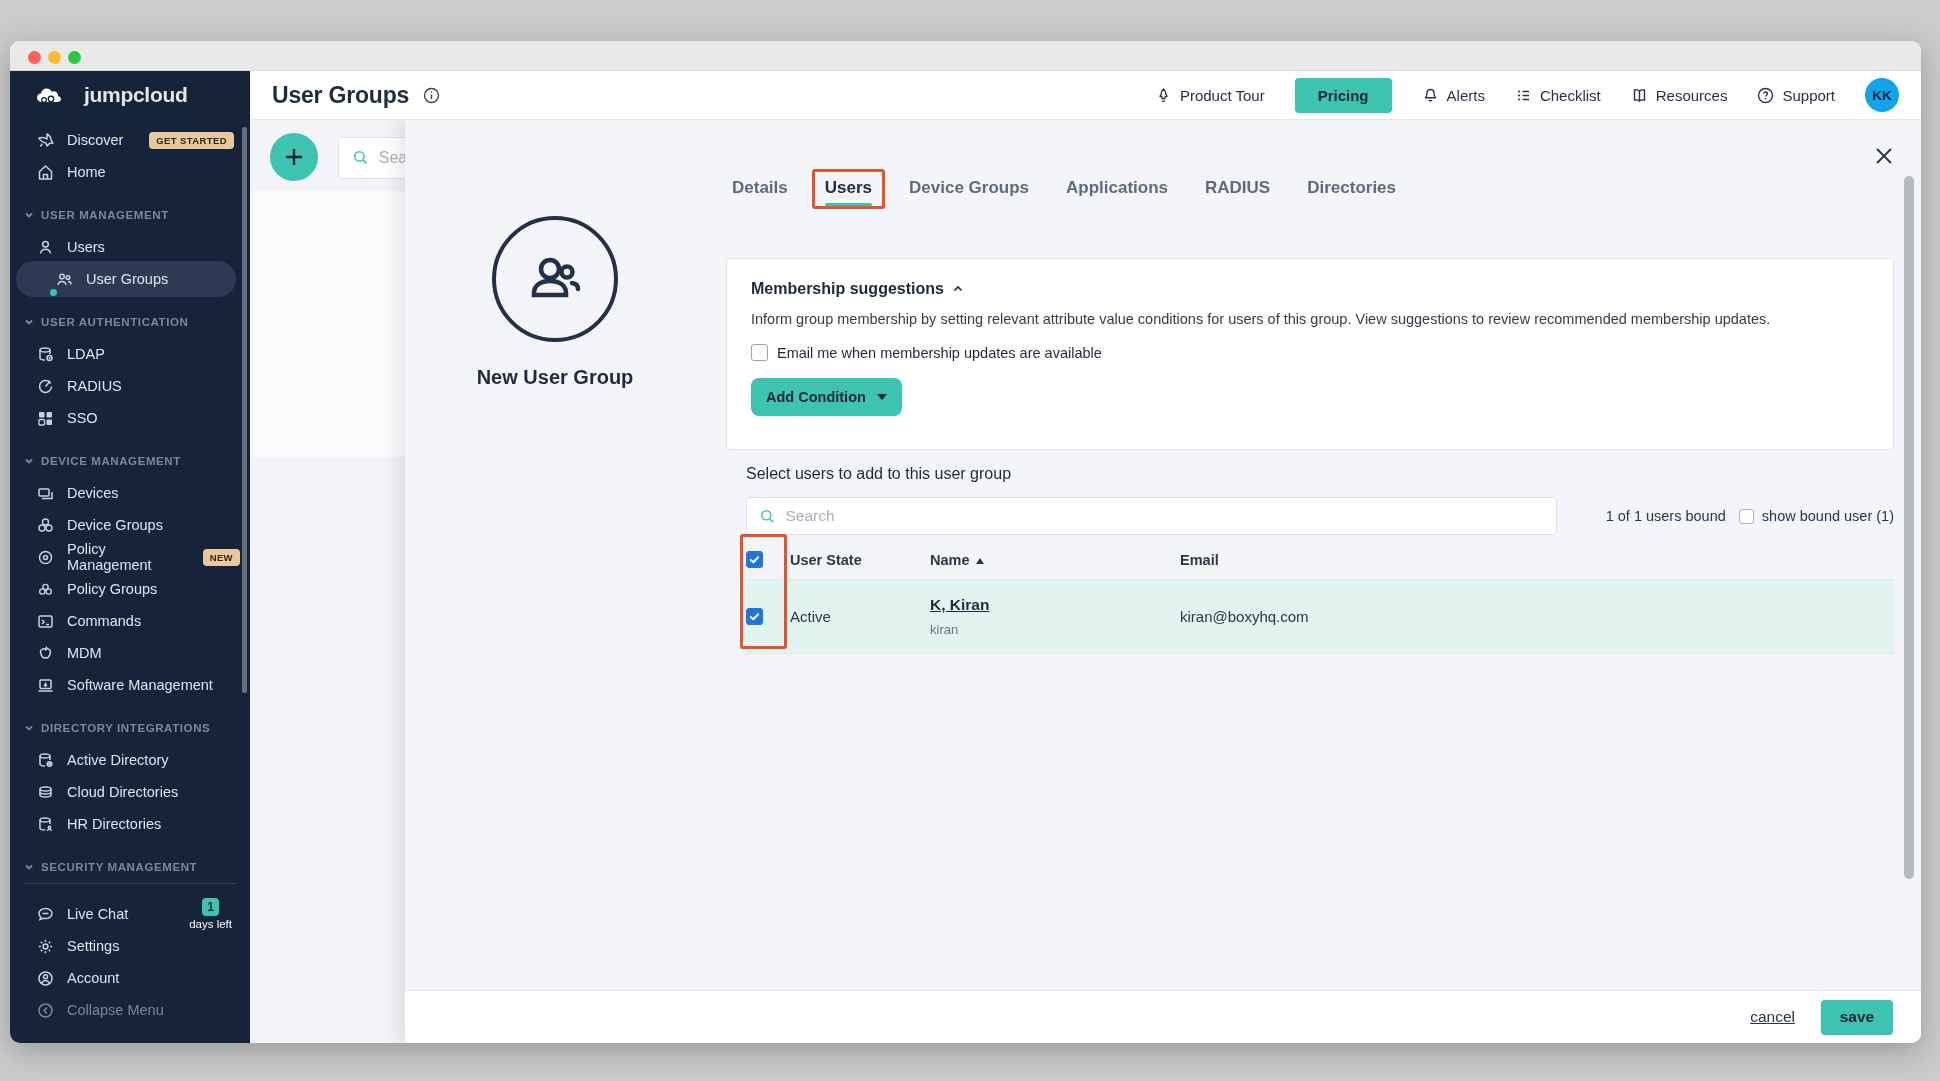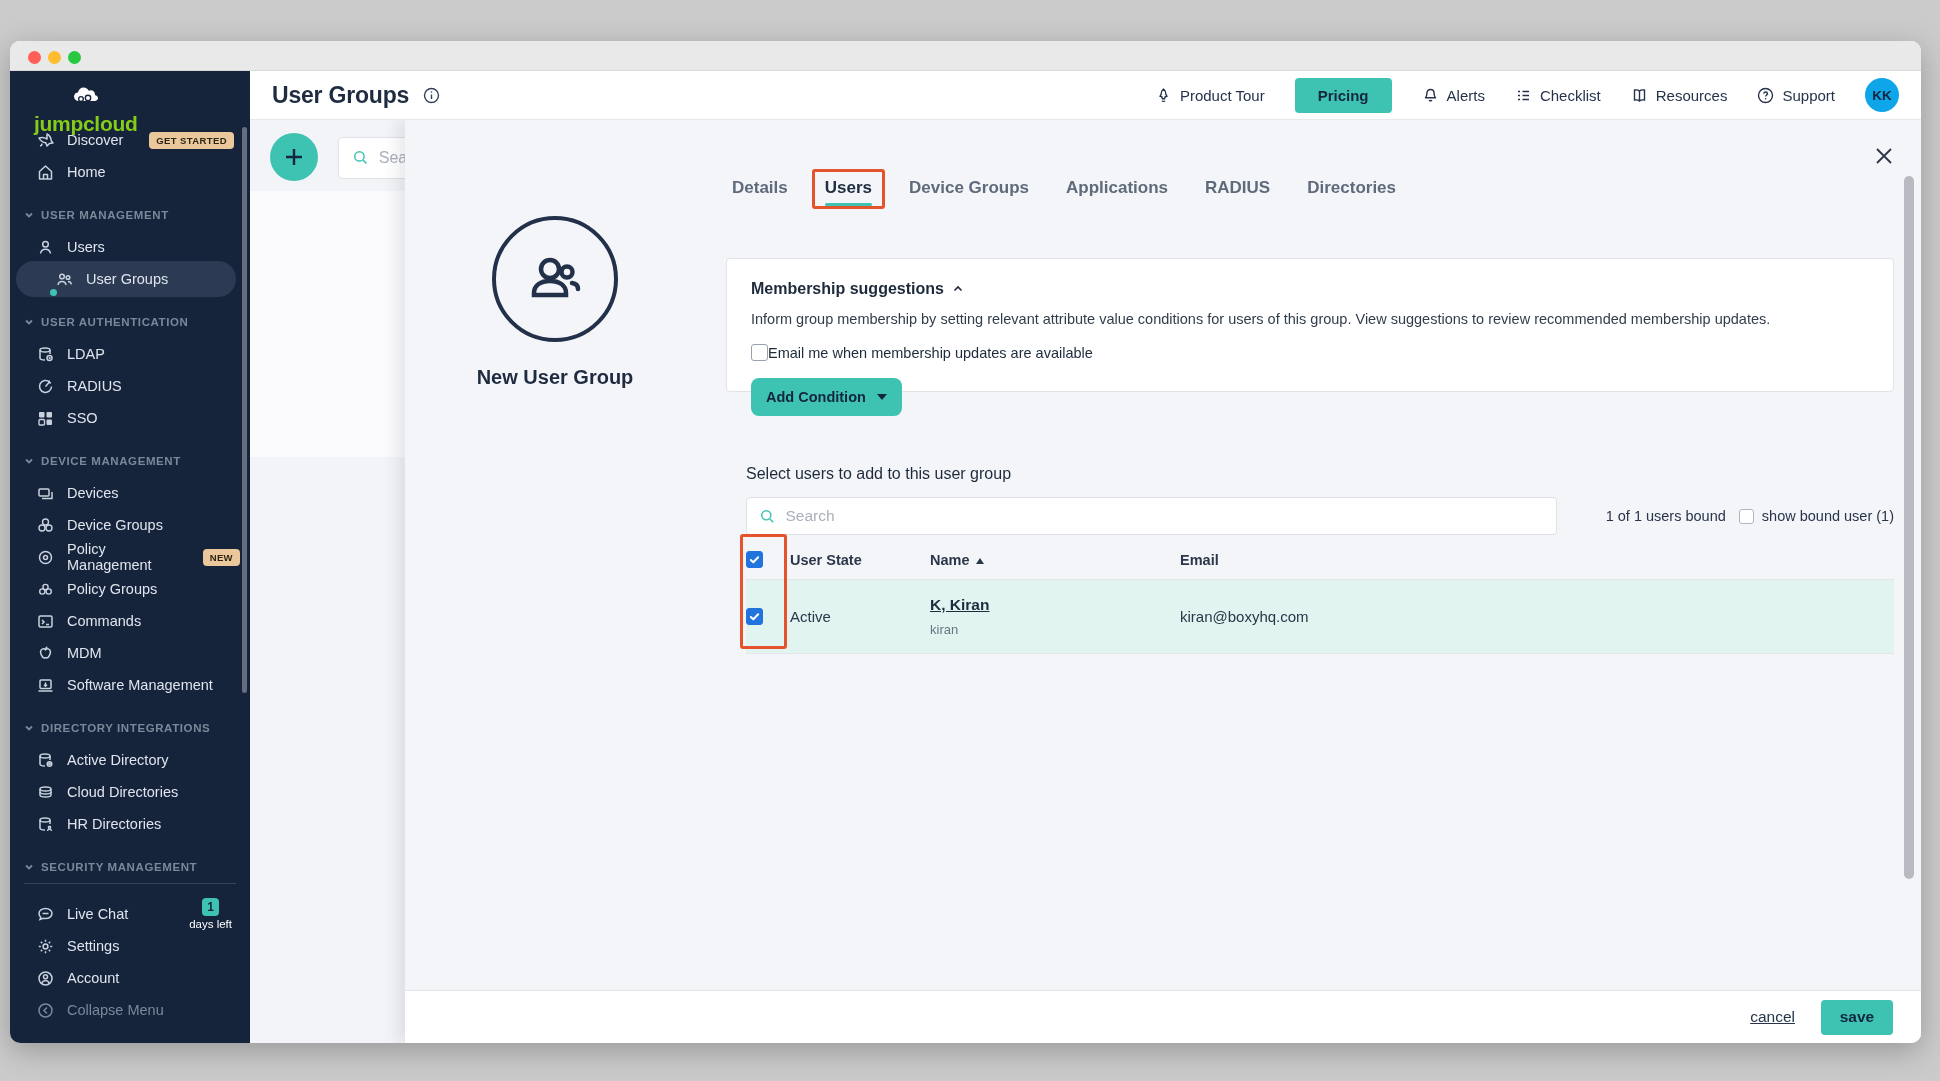--- a/index.html
+++ b/index.html
@@ -10,21 +10,21 @@
             border-radius:10px; background:#fff; box-shadow:0 8px 30px rgba(0,0,0,.25); }
   .titlebar { position:absolute; top:0; left:0; right:0; height:30px; background:#e9e9e9;
               border-radius:10px 10px 0 0; border-bottom:1px solid #d9d9d9; }
   .tl { position:absolute; top:10px; width:13px; height:13px; border-radius:50%; }
   .tl.red{ left:18px; background:#ff5f57; } .tl.yellow{ left:38px; background:#febc2e; } .tl.green{ left:58px; background:#28c840; }
 
   .app { position:absolute; top:30px; left:0; right:0; bottom:0; display:flex; }
 
   
   .sidebar { width:240px; background:#15243b; position:relative; overflow:hidden; border-radius:0 0 0 10px; flex:none; }
-  .logo { position:absolute; top:12px; left:24px; display:flex; align-items:center; gap:7px; color:#84cc16;flex-direction:column; }
+  .logo { position:absolute; top:12px; left:24px; display:flex; align-items:center; gap:20px; color:#e5e5e5; }
   .logo-text { font-size:21px; font-weight:bold; letter-spacing:-0.3px; }
   .nav { position:absolute; top:53px; left:0; right:0; height:753px; overflow:hidden; }
   .nav-item { height:32px; display:flex; align-items:center; padding-left:26px; gap:12px;
               color:#dfe4ee; font-size:14.5px; position:relative; cursor:pointer; }
   .nav-item .icon { width:19px; height:19px; flex:none; color:#c9d1de; }
   .nav-section { height:43px; padding-top:11px; display:flex; align-items:center; padding-left:14px; gap:7px;
                  color:#7c8799; font-size:11.5px; font-weight:bold; letter-spacing:.6px; }
   .nav-item.active::before { content:""; position:absolute; left:6px; right:14px; top:-2px; bottom:-2px;
                              background:#2c3b53; border-radius:18px; }
   .nav-item.active > * { position:relative; }
@@ -78,27 +78,27 @@
   .group-title { margin-top:24px; font-size:20px; font-weight:bold; color:#1f2c40; }
 
   .right-col { position:absolute; left:321px; right:27px; top:0; bottom:53px; }
   .tabs { position:absolute; top:58px; left:6px; display:flex; gap:37px; }
   .tab { font-size:17px; font-weight:bold; color:#5f6b7a; cursor:pointer; position:relative; padding-bottom:8px; }
   .tab.active { color:#202e42; }
   .tab.active .tab-underline { position:absolute; left:0; right:0; bottom:0; height:3px; background:#3ec3b3; border-radius:2px; }
   .tab-annotation { position:absolute; left:-13px; right:-13px; top:-9px; bottom:-3px;
                     border:3px solid #e4532c; border-radius:3px; pointer-events:none; }
 
-  .card { position:absolute; top:138px; left:0; right:0; height:134px; background:#fff;
+  .card { position:absolute; top:138px; left:0; right:0; height:192px; background:#fff;
           border:1px solid #e1e3e8; border-radius:4px; padding:21px 24px; }
   .card-title-row { display:flex; align-items:center; gap:8px; cursor:pointer; }
   .card-title { font-size:16px; font-weight:bold; color:#1d2a3a; }
   .chev-up { width:12px; height:12px; color:#1d2a3a; }
   .card-desc { margin-top:13px; font-size:14.5px; color:#323d4c; }
-  .cb-row { margin-top:17px; display:flex; align-items:center; gap:0; cursor:pointer; }
+  .cb-row { margin-top:17px; display:flex; align-items:center; gap:9px; cursor:pointer; }
   .cb { width:17px; height:17px; border:1.5px solid #98a1ad; border-radius:3px; background:#fff; flex:none; position:relative; }
   .cb.checked { background:#2173dd; border-color:#2173dd; }
   .cb.checked svg { position:absolute; inset:2px; color:#fff; }
   .cb-label { font-size:14.5px; color:#1d2a3a; }
   .add-cond-btn { margin-top:17px; background:#3ec3b3; border:none; border-radius:8px; padding:11px 15px;
                   font-family:inherit; font-size:14.5px; font-weight:bold; color:#13263e; cursor:pointer;
                   display:flex; align-items:center; gap:11px; }
   .caret-down { width:0; height:0; border-left:5px solid transparent; border-right:5px solid transparent; border-top:6px solid #13263e; }
 
   .select-heading { position:absolute; top:345px; left:20px; font-size:16px; font-weight:normal; color:#1d2a3a; }

